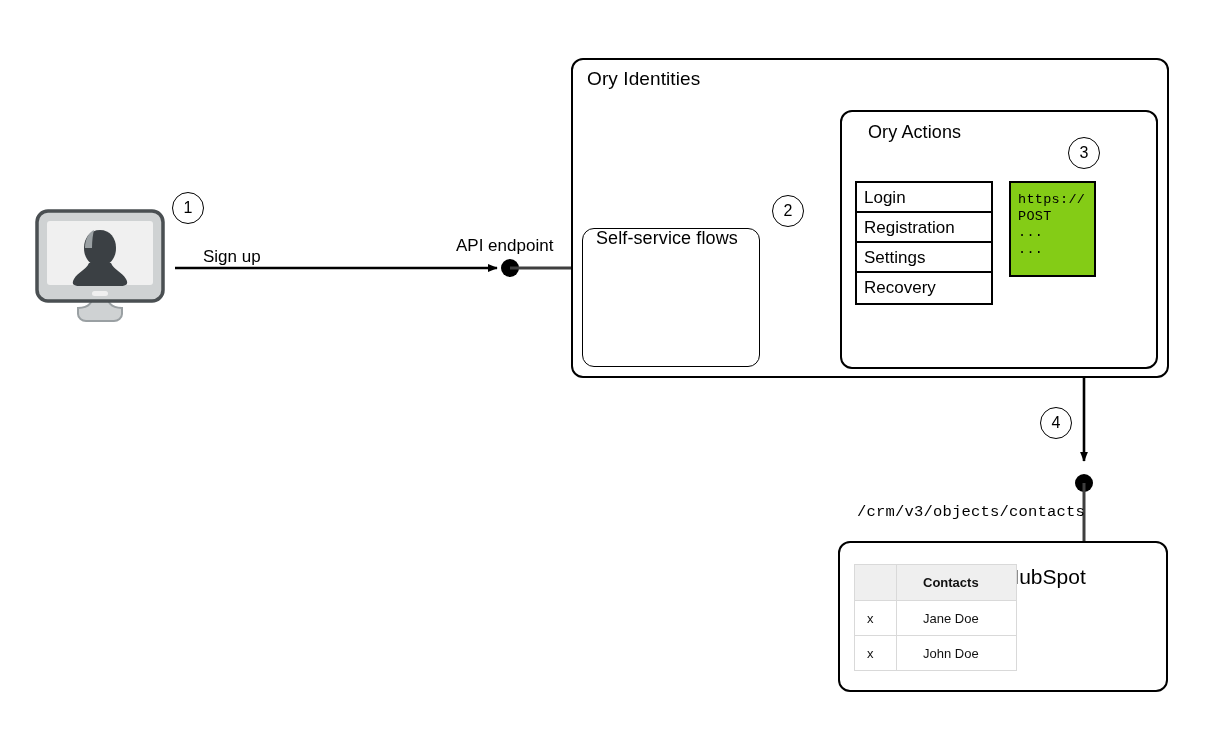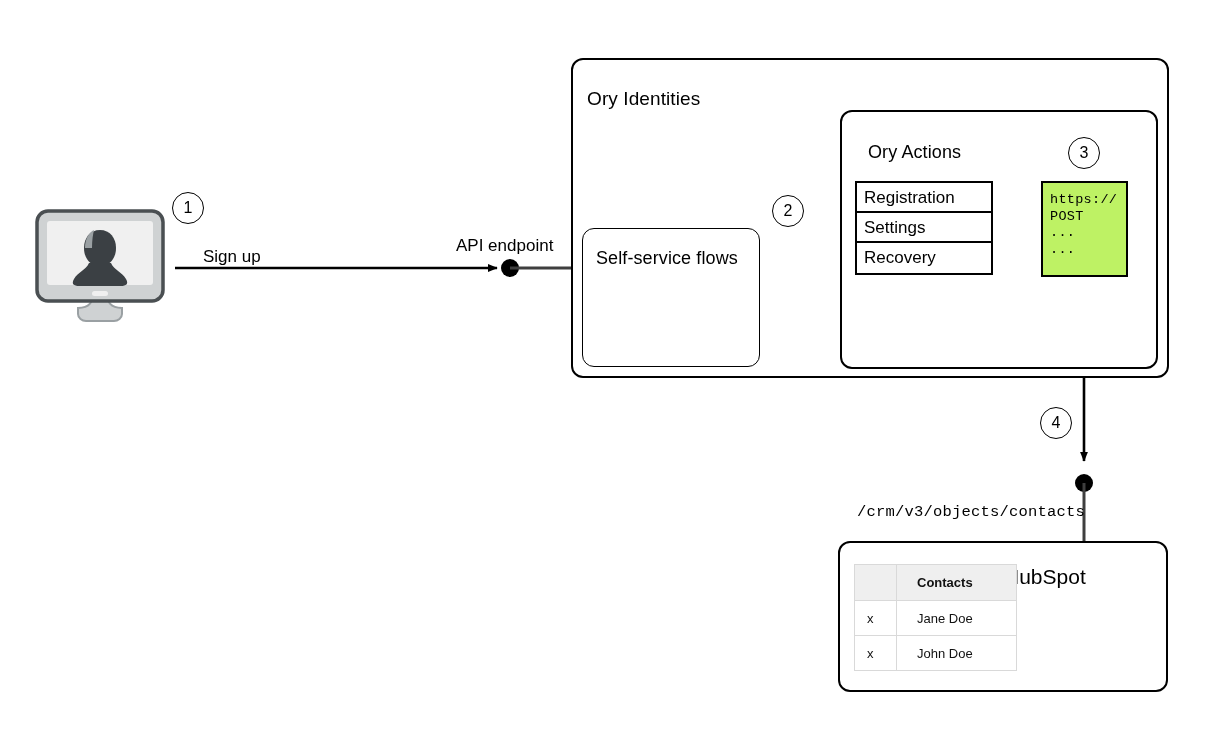--- a/index.html
+++ b/index.html
@@ -32,21 +32,20 @@
     background: #ffffff;
     box-sizing: border-box;
   }
 
   .box-title {
     position: absolute;
     font-size: 19px;
     color: #000000;
     white-space: nowrap;
     letter-spacing: 0.1px;
-    margin-top: 20px;
   }
 
   
   .step-circle {
     position: absolute;
     width: 32px;
     height: 32px;
     border: 1.6px solid #000000;
     border-radius: 50%;
     background: #ffffff;
@@ -94,26 +93,26 @@
     color: #000000;
     border-bottom: 2px solid #000000;
     box-sizing: border-box;
     white-space: nowrap;
   }
   .flow-row:last-child { border-bottom: none; }
 
   
   #webhook-box {
     position: absolute;
-    left: 1041px;
+    left: 1009px;
     top: 181px;
     width: 87px;
     height: 96px;
     border: 2px solid #000000;
-    background: #bef264;
+    background: #84cc16;
     box-sizing: border-box;
     padding: 9px 0 0 7px;
   }
   #webhook-box .code {
     font-family: "Liberation Mono", monospace;
     font-size: 13.5px;
     line-height: 16.5px;
     color: #000000;
     white-space: pre;
     letter-spacing: 0.3px;
@@ -126,21 +125,21 @@
     top: 564px;
     border-collapse: collapse;
     background: #ffffff;
     font-size: 13px;
     color: #111111;
   }
   #contacts-table th, #contacts-table td {
     border: 1px solid #d9d9d9;
     box-sizing: border-box;
     text-align: left;
-    padding: 0 20px;
+    padding: 0 26px;
   }
   #contacts-table thead th {
     background: #efefef;
     height: 36px;
     font-weight: bold;
   }
   #contacts-table tbody td {
     height: 35px;
     font-weight: normal;
   }
@@ -222,20 +221,21 @@
   </div>
 
   <div class="rbox" style="left:840px; top:110px; width:318px; height:259px;"></div>
   <div class="box-title" style="left:868px; top:122px; font-size:18px;">Ory Actions</div>
 
   <div class="step-circle" style="left:1068px; top:137px;">
     <span>3</span>
   </div>
 
   <div id="flows-list">
+    <div class="flow-row">Login</div>
     <div class="flow-row">Registration</div>
     <div class="flow-row">Settings</div>
     <div class="flow-row">Recovery</div>
   </div>
 
   <div id="webhook-box">
     <div class="code">https://</div>
     <div class="code">POST</div>
     <div class="code">...</div>
     <div class="code">...</div>

